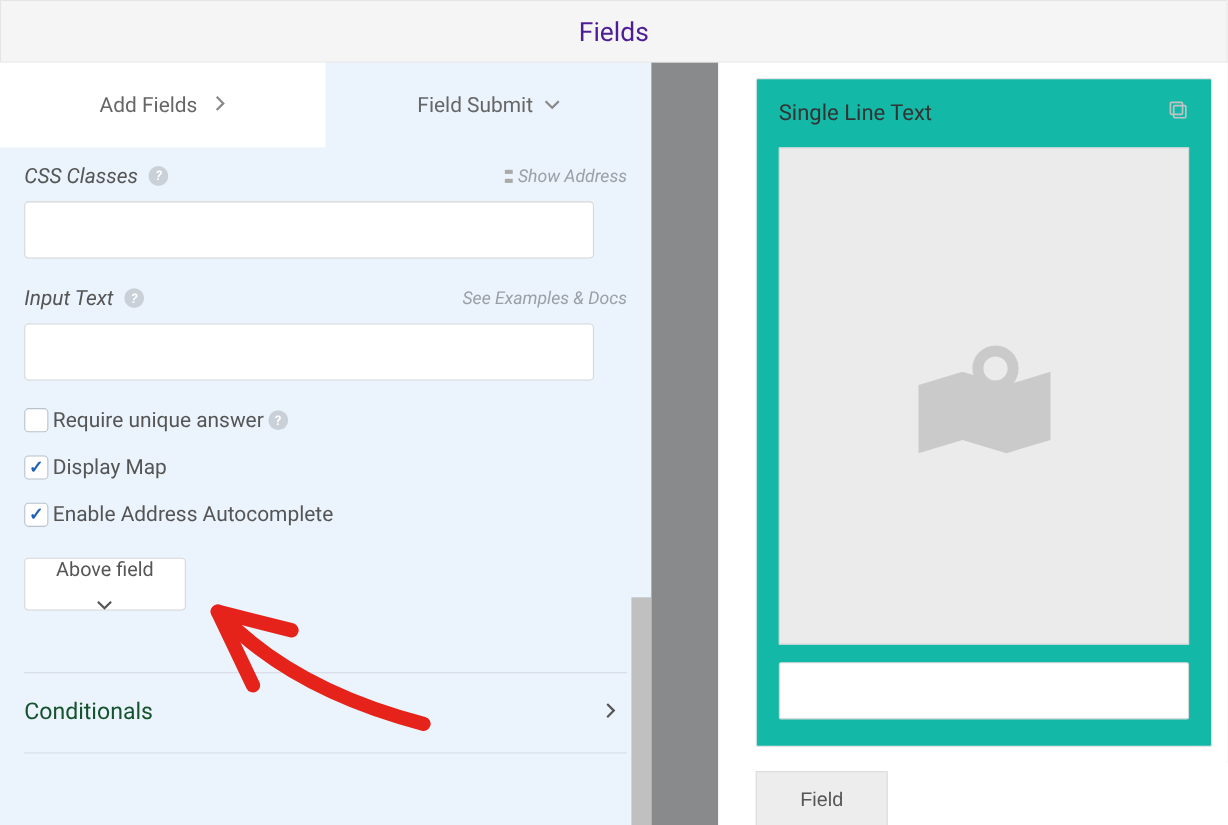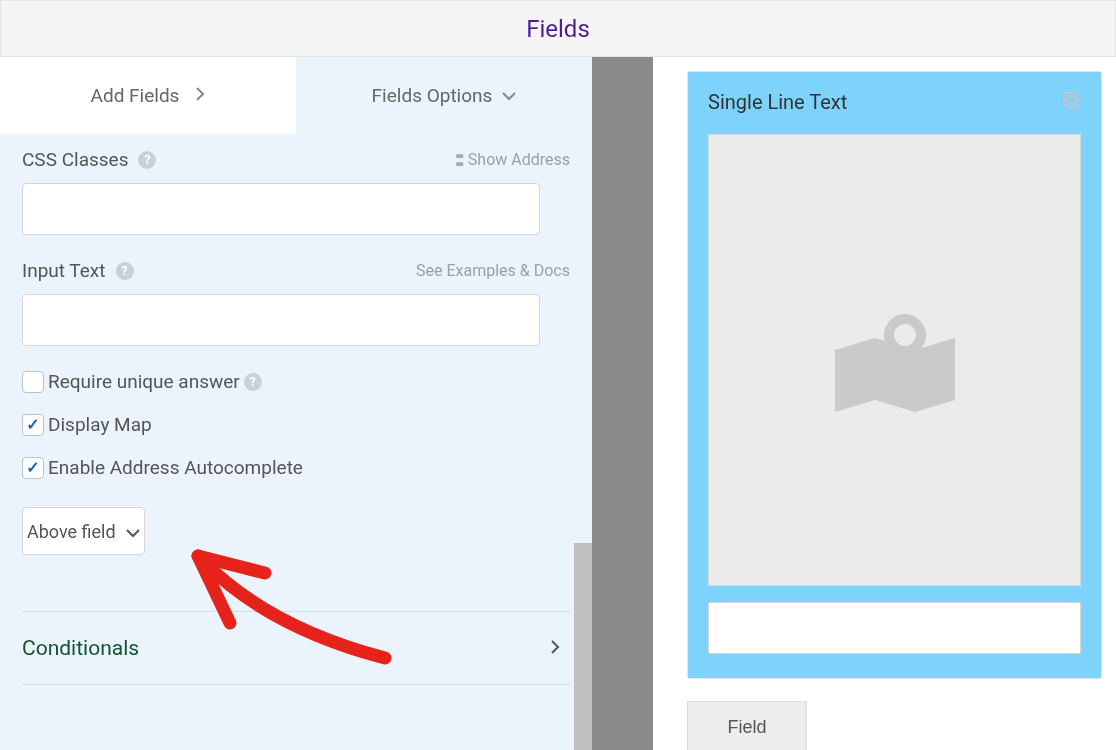--- a/index.html
+++ b/index.html
@@ -46,20 +46,21 @@
   .tab:first-child { background: #fff; gap: 16px; }
   .tab .chev { font-size: 14px; color: #888; }
   .panel-body {
     padding: 14px 22px 0 22px;
     flex: 1;
     position: relative;
   }
   .row-top {
     display:flex; justify-content: space-between; align-items: center;
     margin-bottom: 12px;
+    font-style: italic;
   }
   .field-label { font-size: 19px; color: #555; display:flex; gap:10px; align-items:center;}
   .help-icon {
     width: 18px; height: 18px; border-radius: 50%; background: #c9d0d8;
     color: #fff; font-size: 12px; font-weight: bold; display:inline-flex;
     align-items: center; justify-content: center;
   }
   .link-right { font-size: 16px; color: #9aa0a6; display:flex; align-items:center; gap:6px; cursor:pointer;}
   .input-box {
     width: 518px; height: 52px; background: #fff; border: 1px solid #d6d6d6;
@@ -73,38 +74,38 @@
     cursor:pointer; flex-shrink:0;
   }
   .chk.checked::after {
     content: "✓"; color: #2062b7; font-weight: bold; font-size: 16px;
   }
   .chk-label { font-size: 19px; color: #555; }
   .select-box {
     margin-top: 28px;
     display:flex; align-items:center; gap:10px;
     height: 48px; border: 1px solid #d6d6d6; border-radius: 4px;
-    background:#fff; padding: 0 4px; font-size: 18px; color:#555;
-    width: fit-content; cursor:pointer;
+    background:#fff; padding: 0 28px; font-size: 18px; color:#555;
+    width: fit-content; cursor:pointer;flex-direction:column;
   }
   .divider { margin-top: 56px; border: none; border-top: 1px solid #d6dde6; }
   .conditionals {
     display:flex; justify-content:space-between; align-items:center;
     padding: 24px 10px 24px 0; font-size: 21px; color:#14532d; cursor:pointer;
     border-bottom: 1px solid #d6dde6;
   }
   .left-scrollbar {
     position: absolute; right: 0; top: 486px; width: 18px; height: 207px;
     background: #c0c0c0;
   }
   .gap-col { width: 61px; background: #888a8c; }
   .right-panel { flex:1; background:#fff; padding: 14px 14px 0 34px; position:relative;}
   .preview-card {
     border: 1px solid #e5e5e5; border-radius: 2px; padding: 18px 20px 24px 20px;
-    background:#7dd3fc;
+    background:#14b8a6;
   }
   .preview-head { display:flex; justify-content:space-between; align-items:center; }
   .preview-title { font-size: 20px; color:#333; }
   .dup-icon { color:#c3c3c3; cursor:pointer; }
   .map-placeholder{
     margin-top: 20px; height: 452px; background:#ebebeb; border:1px solid #d6d6d6;
     display:flex; align-items:center; justify-content:center;
   }
   .map-placeholder svg { fill:#cacaca; }
   .text-input-preview {
@@ -136,21 +137,21 @@
     <div class="tabs">
       <div class="tab">
         <span>Add Fields</span>
         <span class="chev chev-right">
           <svg width="10" height="14" viewBox="0 0 10 14">
               <path d="M2 1 L8 7 L2 13" stroke="#888" stroke-width="2" fill="none"></path>
             </svg>
         </span>
       </div>
       <div class="tab">
-        <span>Fields Options</span>
+        <span>Field Submit</span>
         <span class="chev chev-down">
           <svg width="14" height="10" viewBox="0 0 14 10">
               <path d="M1 2 L7 8 L13 2" stroke="#888" stroke-width="2" fill="none"></path>
             </svg>
         </span>
       </div>
     </div>
 
     <div class="panel-body">
 

